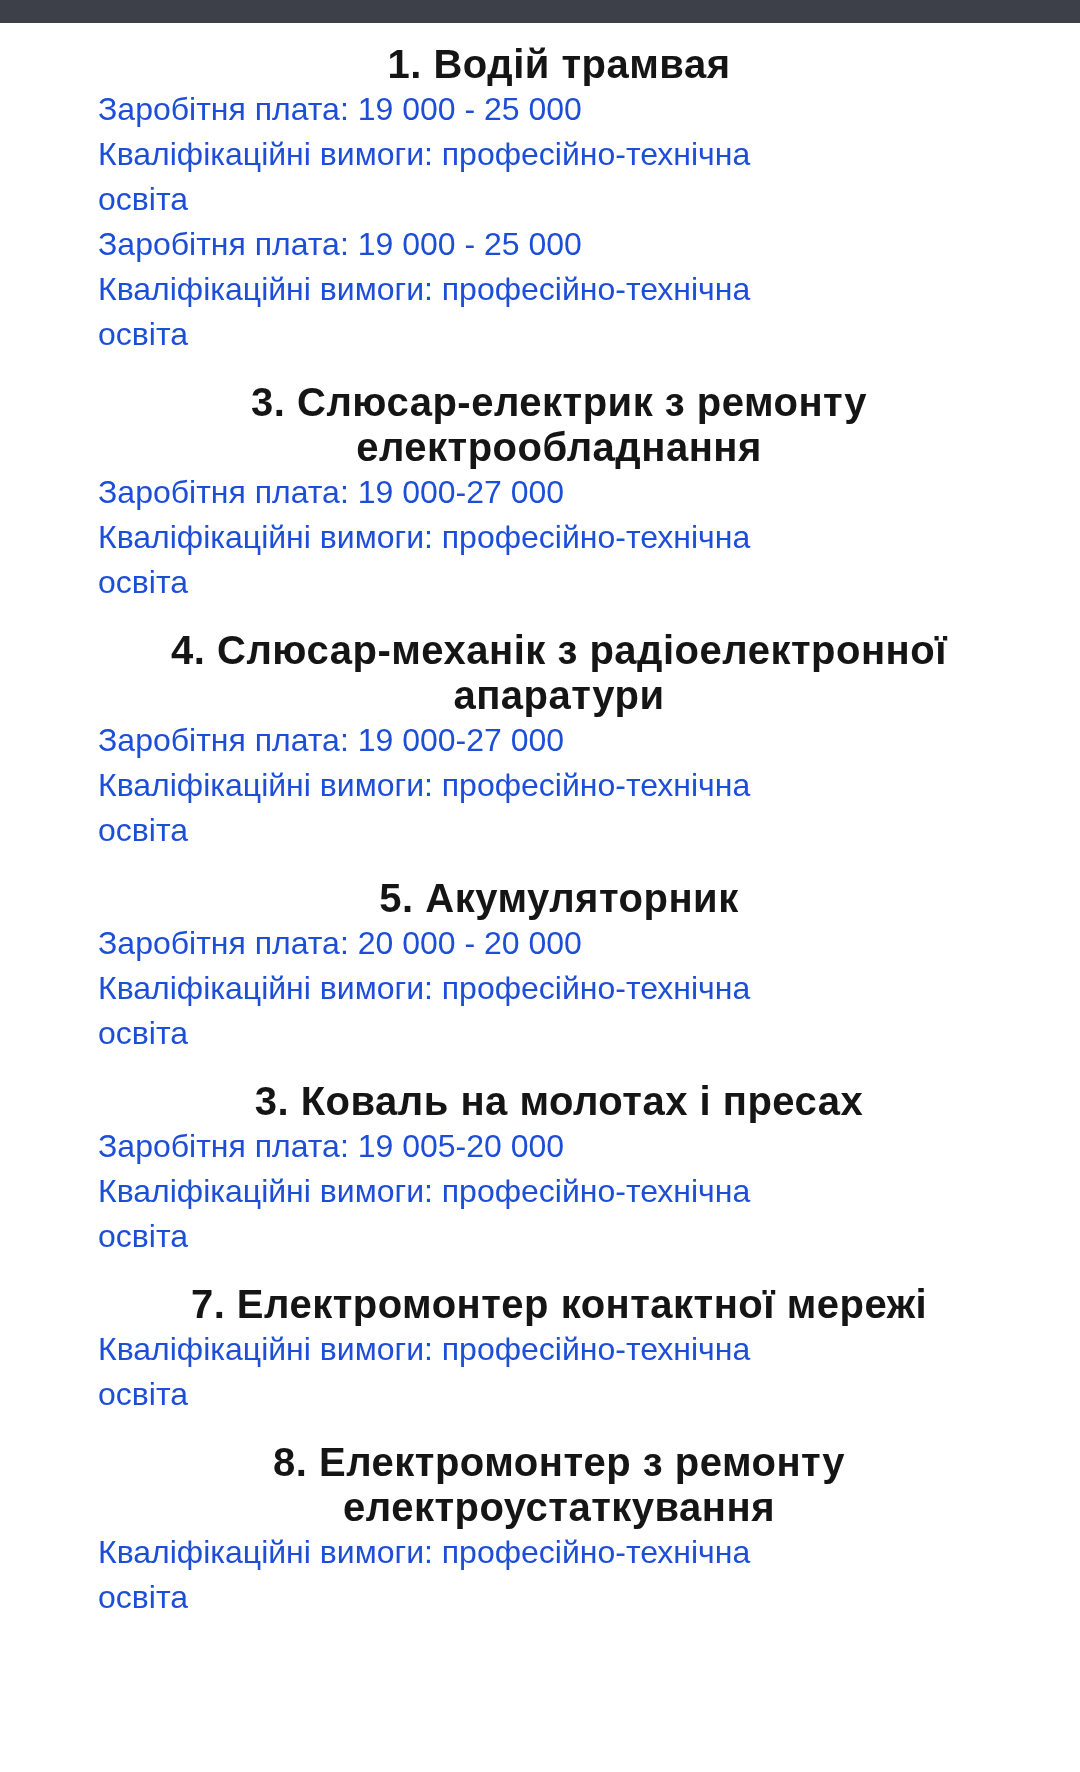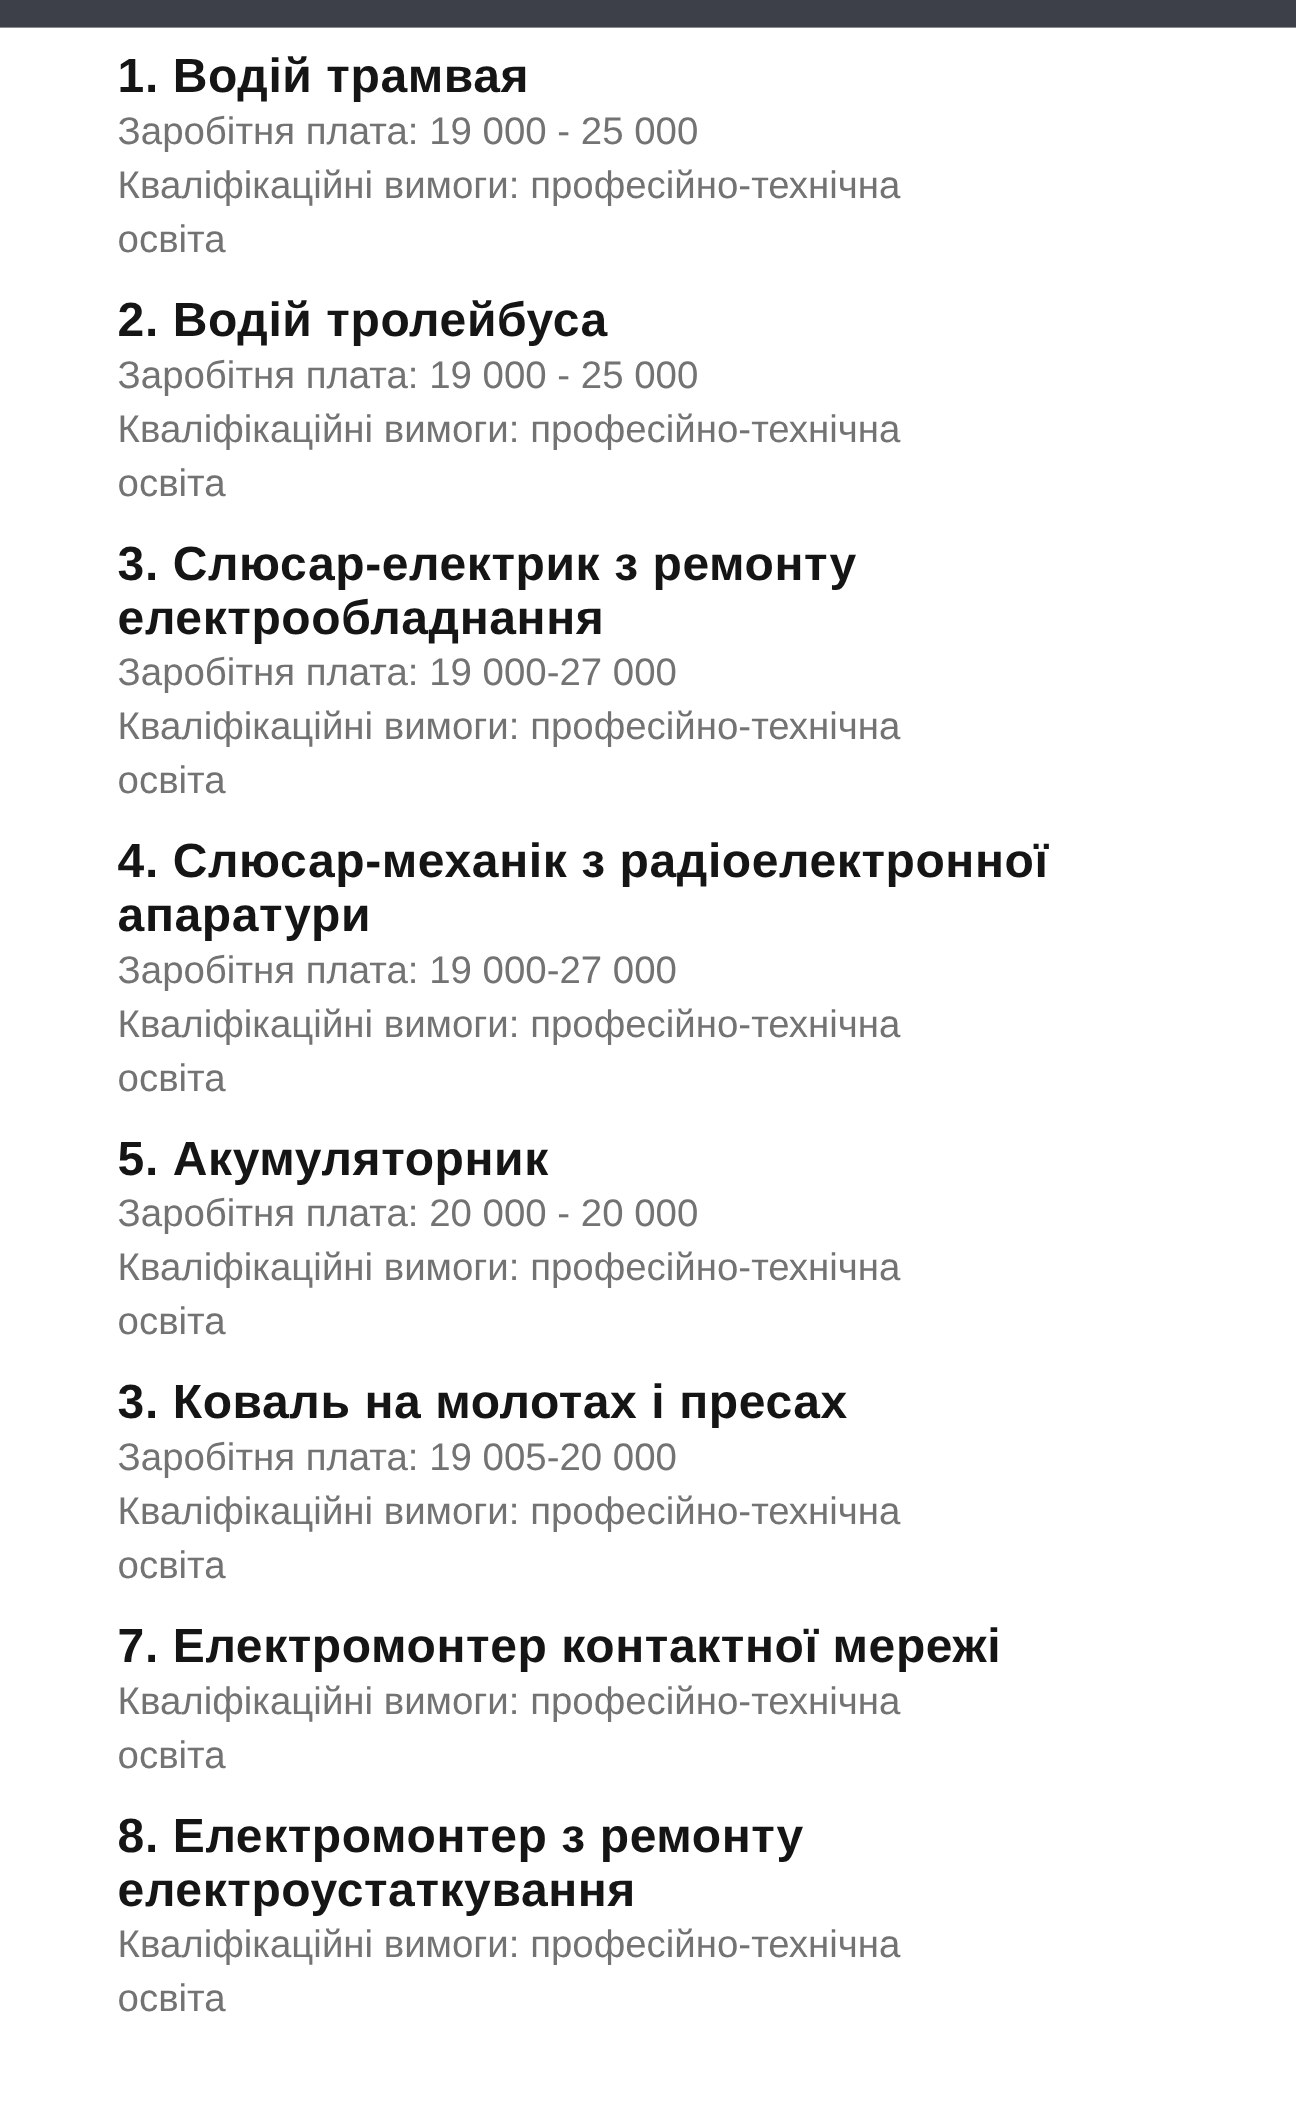--- a/index.html
+++ b/index.html
@@ -25,48 +25,48 @@
   }
   .job-item { margin: 0; }
   .job-title {
     margin: 23px 0 0 0;
     font-size: 40px;
     line-height: 45px;
     font-weight: 700;
     letter-spacing: 0.5px;
     color: #151515;
     white-space: pre-line;
+    text-align: center;
   }
   .job-item:first-child .job-title { margin-top: 0; }
   .job-salary,
   .job-qualification {
     margin: 0;
     font-size: 32px;
     line-height: 45px;
     font-weight: 400;
-    color: #737373;
+    color: #1d4ed8;
     white-space: pre-line;
   }
 </style>
 </head>
 <body style="background: rgb(255, 255, 255);">
 
 <div class="top-bar" style="background: rgb(61, 64, 73);"></div>
 
 <main class="content">
 
   <section class="job-item">
     <h2 class="job-title">1. Водій трамвая</h2>
     <p class="job-salary">Заробітня плата: 19 000 - 25 000</p>
     <p class="job-qualification">Кваліфікаційні вимоги: професійно-технічна
 освіта</p>
   </section>
 
   <section class="job-item">
-    <h2 class="job-title">2. Водій тролейбуса</h2>
     <p class="job-salary">Заробітня плата: 19 000 - 25 000</p>
     <p class="job-qualification">Кваліфікаційні вимоги: професійно-технічна
 освіта</p>
   </section>
 
   <section class="job-item">
     <h2 class="job-title">3. Слюсар-електрик з ремонту
 електрообладнання</h2>
     <p class="job-salary">Заробітня плата: 19 000-27 000</p>
     <p class="job-qualification">Кваліфікаційні вимоги: професійно-технічна

